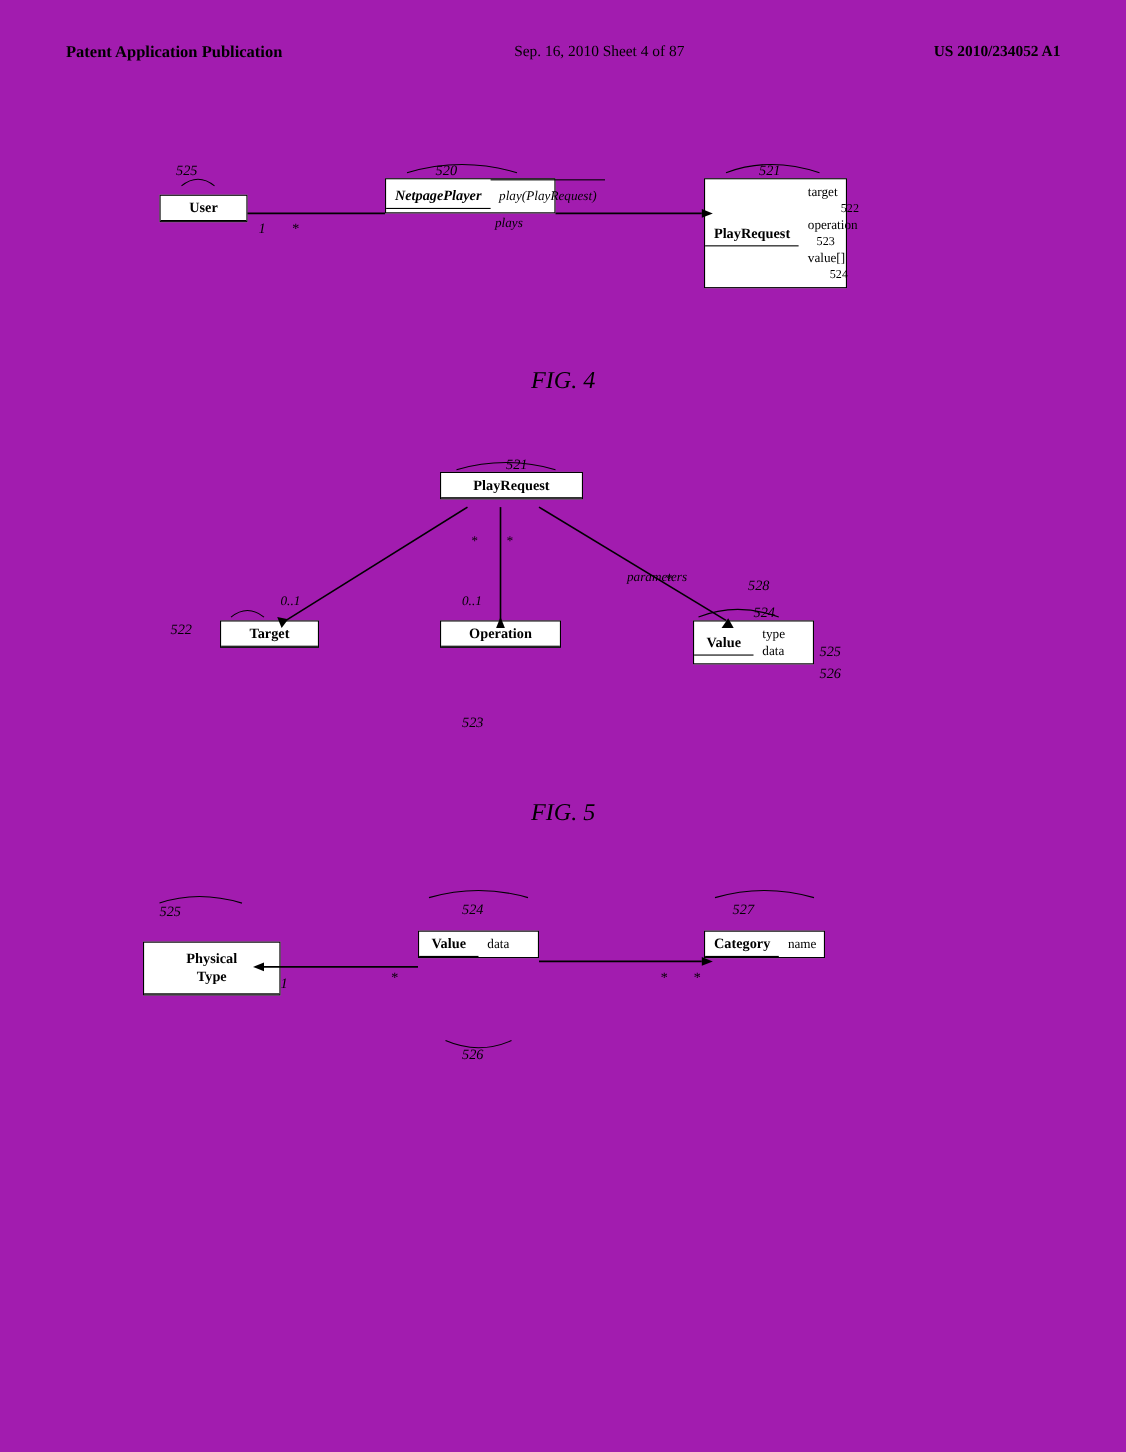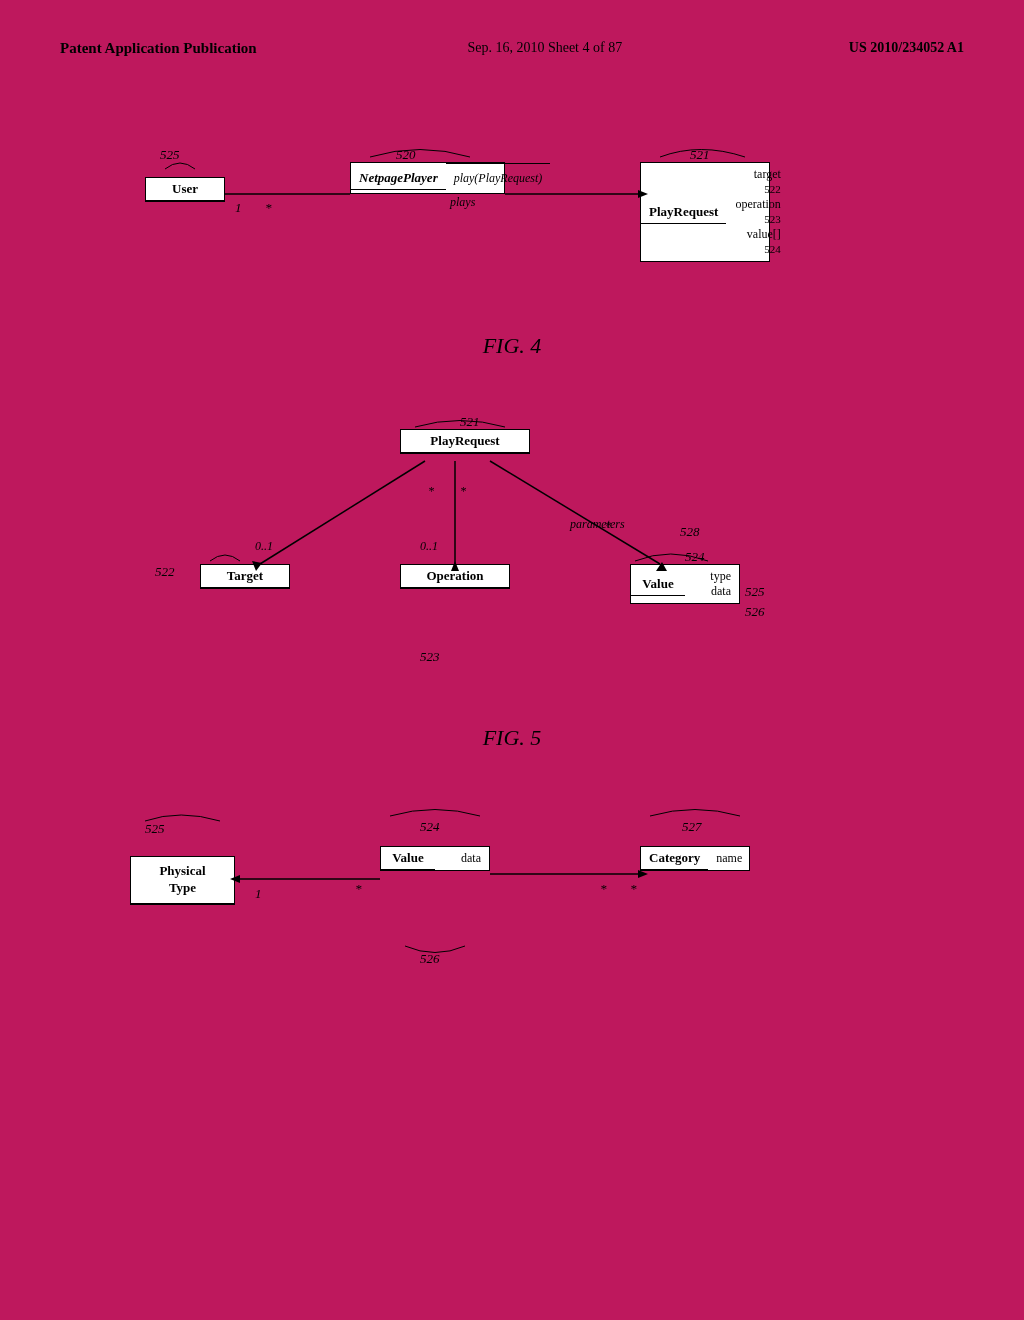--- a/index.html
+++ b/index.html
@@ -8,21 +8,21 @@
       font-family: 'Times New Roman', Times, serif;
       width: 1024px;
       min-height: 1320px;
       position: relative;
       overflow-x: hidden;
     }
 
     .page {
       width: 1024px;
       min-height: 1320px;
-      background: #be185d;
+      background: #a21caf;
       padding: 40px 60px;
       position: relative;
     }
 
     
     .header {
       display: flex;
       justify-content: space-between;
       align-items: flex-start;
       margin-bottom: 40px;
@@ -78,21 +78,21 @@
       border-bottom: 1.5px solid #000;
       width: 100%;
       text-align: center;
       padding: 3px 8px;
       font-style: italic;
       font-size: 13px;
       font-weight: bold;
     }
     .uml-box-body {
       width: 100%;
-      text-align: right;
+      text-align: left;
       padding: 4px 8px;
       font-size: 12px;
     }
     .uml-box-method {
       border-top: 1.5px solid #000;
       width: 100%;
       text-align: center;
       padding: 7px 8px;
       font-style: italic;
       font-size: 12px;
@@ -190,39 +190,39 @@
     #fig6-container {
       position: relative;
       height: 180px;
       margin-top: 30px;
     }
 
     #fig6-phystype {
       position: absolute;
       left: 70px;
       top: 55px;
-      width: 105px;
+      width: 125px;
     }
     #fig6-value {
       position: absolute;
       left: 320px;
       top: 45px;
       width: 110px;
     }
     #fig6-category {
       position: absolute;
       left: 580px;
       top: 45px;
       width: 110px;
     }
 
     
     #ann-525-fig6 { top: 20px; left: 85px; }
     #ann-524-fig6 { top: 18px; left: 360px; }
-    #ann-527-fig6 { top: 18px; left: 622px; }
+    #ann-527-fig6 { top: 18px; left: 606px; }
     #ann-526-fig6 { top: 150px; left: 360px; }
     #ann-1-fig6 { top: 85px; left: 195px; }
     #ann-star-fig6a { top: 80px; left: 295px; }
     #ann-star-fig6b { top: 80px; left: 540px; }
     #ann-star-fig6c { top: 80px; left: 570px; }
   </style>
 </head>
 <body>
 
 <div class="page">

